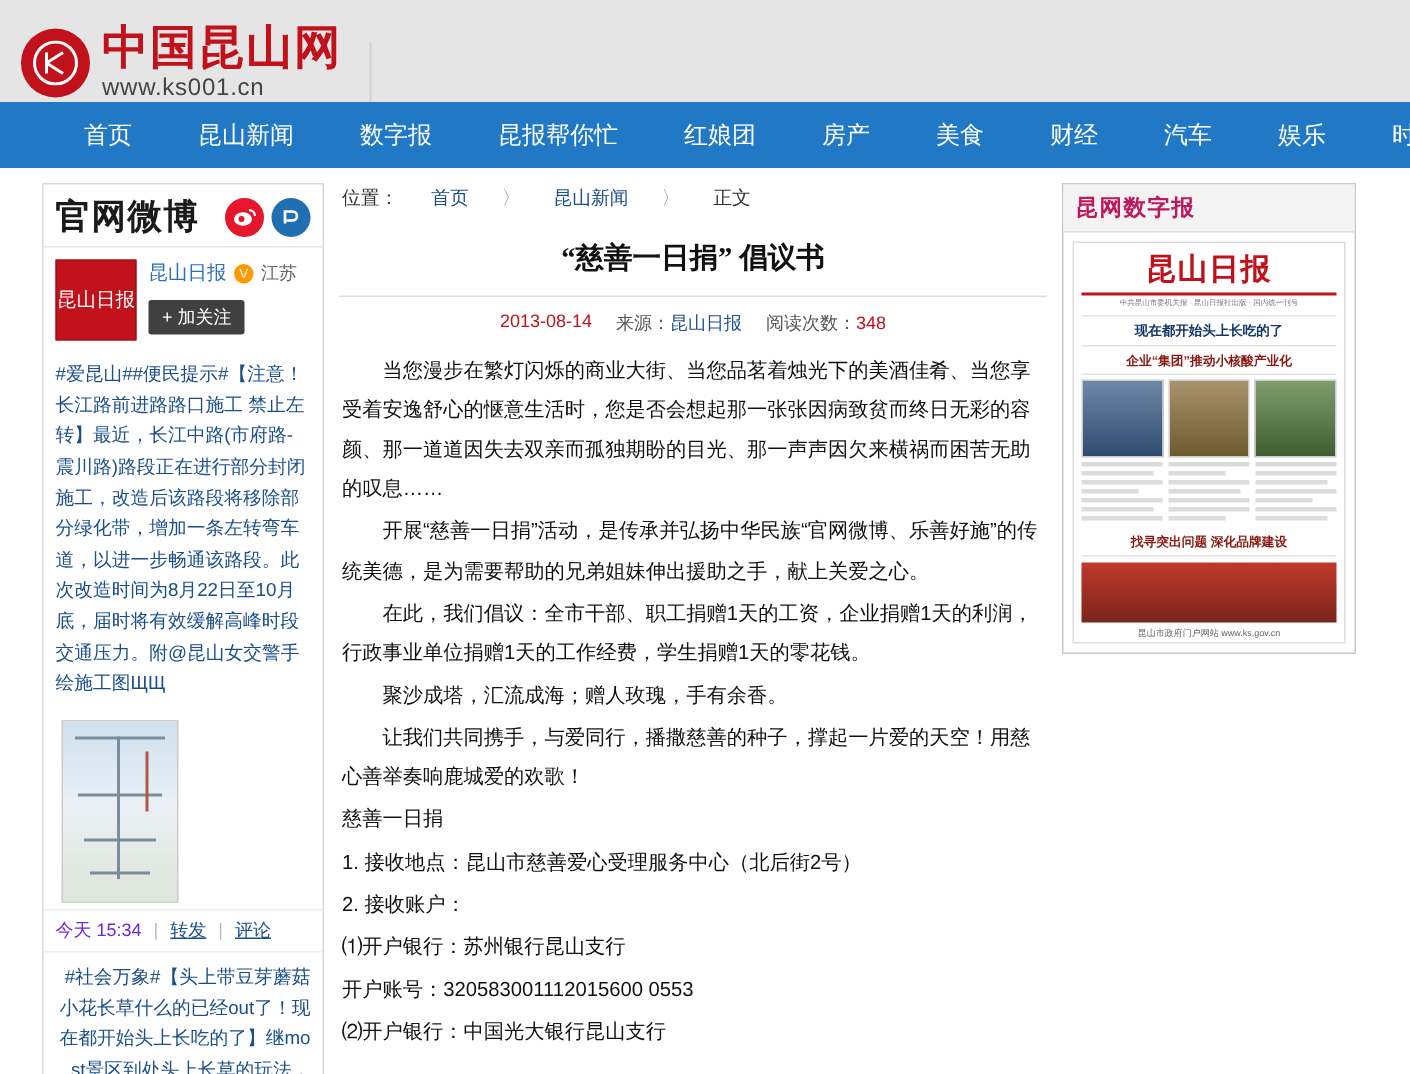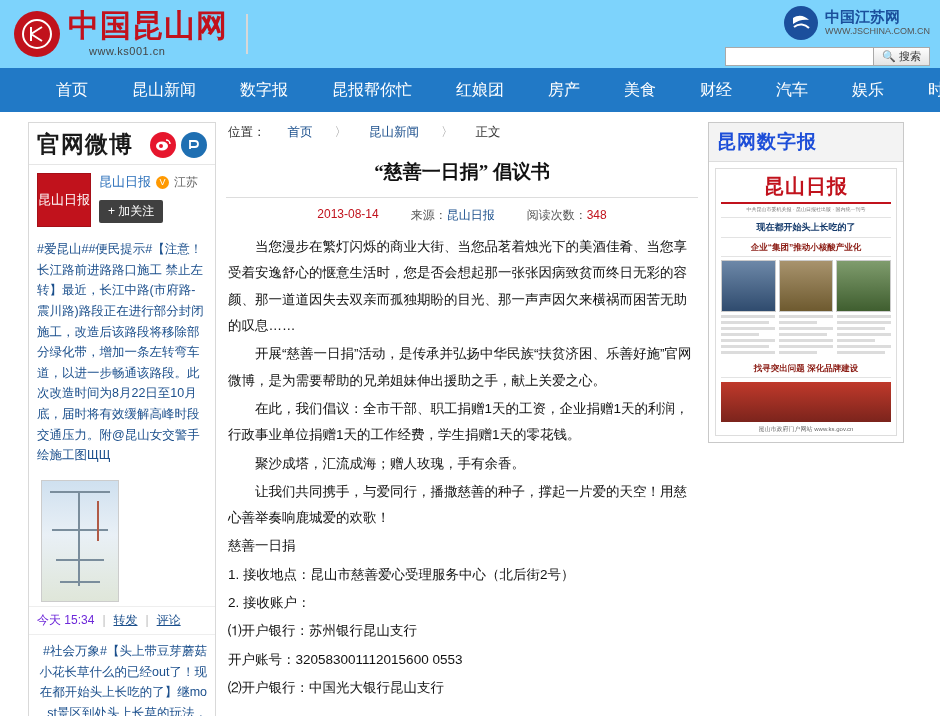--- a/index.html
+++ b/index.html
@@ -10,40 +10,40 @@
     font-family: "Liberation Sans", sans-serif;
     font-size: 13px;
     color: #000;
     overflow: hidden;
   }
   .page { width: 940px; height: 716px; position: relative; }
 
   
   .header {
     height: 68px;
-    background: #7dd3fc;
+    background: #e5e5e5;
     display: flex;
-    align-items: center;
+    align-items: flex-end;
     padding: 0 14px;
     position: relative;
   }
   .logo-left { display: flex; align-items: center; gap: 8px; }
   .logo-mark {
     width: 46px; height: 46px; border-radius: 50%;
     background: #c1121c;
     display: flex; align-items: center; justify-content: center;
     color: #fff; font-size: 26px; font-weight: bold;
     font-family: "Liberation Serif", serif;
   }
   .logo-text-block { line-height: 1.05; }
   .logo-title {
     font-size: 31px; font-weight: bold; color: #c1121c;
     font-family: "Liberation Serif", serif; letter-spacing: 1px;
   }
-  .logo-url { font-size: 11px; color: #444; margin-top: 3px; letter-spacing: .5px; margin-left: 21px; }
+  .logo-url { font-size: 16px; color: #444; margin-top: 3px; letter-spacing: .5px; }
   .logo-divider {
     width: 2px; height: 40px; background: #d8d8d8; margin-left: 18px;
   }
 
   .header-right {
     position: absolute; right: 10px; top: 6px;
     display: flex; flex-direction: column; align-items: flex-end;
   }
   .logo-right { display: flex; align-items: center; gap: 7px; }
   .logo-right-mark {
@@ -152,37 +152,37 @@
     display:flex; align-items:flex-start; gap:22px;
   }
   .breadcrumb a { color:#1b4f8c; text-decoration:none; cursor:pointer;}
   .bc-sep { color:#999; }
   .article-title {
     text-align:center; font-size: 19px; font-weight: bold;
     font-family: "Liberation Serif", serif; padding: 10px 0 12px 0;
     border-bottom: 1px solid #ddd; color:#111;
   }
   .article-meta {
-    display:flex; justify-content:center; gap: 32px;
+    display:flex; justify-content:center; gap: 16px;
     font-size: 12px; color: #c1121c; padding: 9px 0 6px 0;
   }
   .article-meta .lbl { color:#555; }
   .article-meta a { color:#1b4f8c; text-decoration:none;}
   .article-body { font-size: 13.5px; line-height: 1.95; color:#111; padding: 4px 2px 0 2px;}
   .article-body p { margin: 0 0 2px 0; }
   .p-indent { text-indent: 2em; }
 
   
   .right-col { width: 196px; }
   .digital-box { border:1px solid #c9c9c9; background:#fff; }
   .digital-head {
     background:#f3f3f3; border-bottom:1px solid #ddd; padding: 6px 8px;
   }
   .digital-head-t {
-    font-size: 19px; font-weight: bold; color:#1d4ed8;
+    font-size: 15px; font-weight: bold; color:#be185d;
     font-family:"Liberation Serif",serif; letter-spacing:1px;
   }
   .paper {
     margin: 6px; border:1px solid #ddd; background:#fff; padding: 4px 5px;
     height: 268px; overflow:hidden; position:relative;
   }
   .paper-masthead {
     text-align:center; color:#c1121c; font-weight:bold;
     font-family:"Liberation Serif",serif; font-size: 20px;
     border-bottom: 2px solid #c1121c; padding-bottom:2px; letter-spacing:1px;
@@ -227,41 +227,20 @@
           <path d="M9 8 L9 22 M9 15 L20 8 M9 15 L20 22" stroke="#ffffff" stroke-width="2" fill="none"></path>
         </svg>
       </div>
       <div class="logo-text-block">
         <div class="logo-title">中国昆山网</div>
         <div class="logo-url">www.ks001.cn</div>
       </div>
     </div>
     <div class="logo-divider"></div>
 
-    <div class="header-right">
-      <div class="logo-right">
-        <div class="logo-right-mark">
-          <svg width="22" height="22" viewBox="0 0 22 22" aria-hidden="true">
-            <path d="M3 6 C9 2, 15 4, 19 8 C14 7, 8 8, 3 12 Z" fill="#ffffff"></path>
-            <path d="M4 15 C9 11, 15 12, 19 16" stroke="#ffffff" stroke-width="2" fill="none"></path>
-          </svg>
-        </div>
-        <div class="logo-right-text">
-          <div class="logo-right-title">中国江苏网</div>
-          <div class="logo-right-url">WWW.JSCHINA.COM.CN</div>
-        </div>
-      </div>
-      <div class="search-row">
-        <input class="search-input" type="text" placeholder="" style="">
-        <div class="search-btn">
-          <span class="search-glyph">🔍</span>
-          <span>搜索</span>
-        </div>
-      </div>
-    </div>
   </div>
 
   <div class="nav">
     <div class="nav-item">首页</div>
     <div class="nav-item">昆山新闻</div>
     <div class="nav-item">数字报</div>
     <div class="nav-item">昆报帮你忙</div>
     <div class="nav-item">红娘团</div>
     <div class="nav-item">房产</div>
     <div class="nav-item">美食</div>
@@ -345,21 +324,21 @@
         <span>
           <span class="lbl">来源：</span><a>昆山日报</a>
         </span>
         <span>
           <span class="lbl">阅读次数：</span><span>348</span>
         </span>
       </div>
 
       <div class="article-body">
         <p class="p-indent">当您漫步在繁灯闪烁的商业大街、当您品茗着烛光下的美酒佳肴、当您享受着安逸舒心的惬意生活时，您是否会想起那一张张因病致贫而终日无彩的容颜、那一道道因失去双亲而孤独期盼的目光、那一声声因欠来横祸而困苦无助的叹息……</p>
-        <p class="p-indent">开展“慈善一日捐”活动，是传承并弘扬中华民族“扶贫济困、乐善好施”官网微博，是为需要帮助的兄弟姐妹伸出援助之手，献上关爱之心。</p>
+        <p class="p-indent">开展“慈善一日捐”活动，是传承并弘扬中华民族“官网微博、乐善好施”的传统美德，是为需要帮助的兄弟姐妹伸出援助之手，献上关爱之心。</p>
         <p class="p-indent">在此，我们倡议：全市干部、职工捐赠1天的工资，企业捐赠1天的利润，行政事业单位捐赠1天的工作经费，学生捐赠1天的零花钱。</p>
         <p class="p-indent">聚沙成塔，汇流成海；赠人玫瑰，手有余香。</p>
         <p class="p-indent">让我们共同携手，与爱同行，播撒慈善的种子，撑起一片爱的天空！用慈心善举奏响鹿城爱的欢歌！</p>
         <p>慈善一日捐</p>
         <p>1. 接收地点：昆山市慈善爱心受理服务中心（北后街2号）</p>
         <p>2. 接收账户：</p>
         <p>⑴开户银行：苏州银行昆山支行</p>
         <p>开户账号：320583001112015600 0553</p>
         <p>⑵开户银行：中国光大银行昆山支行</p>
 

